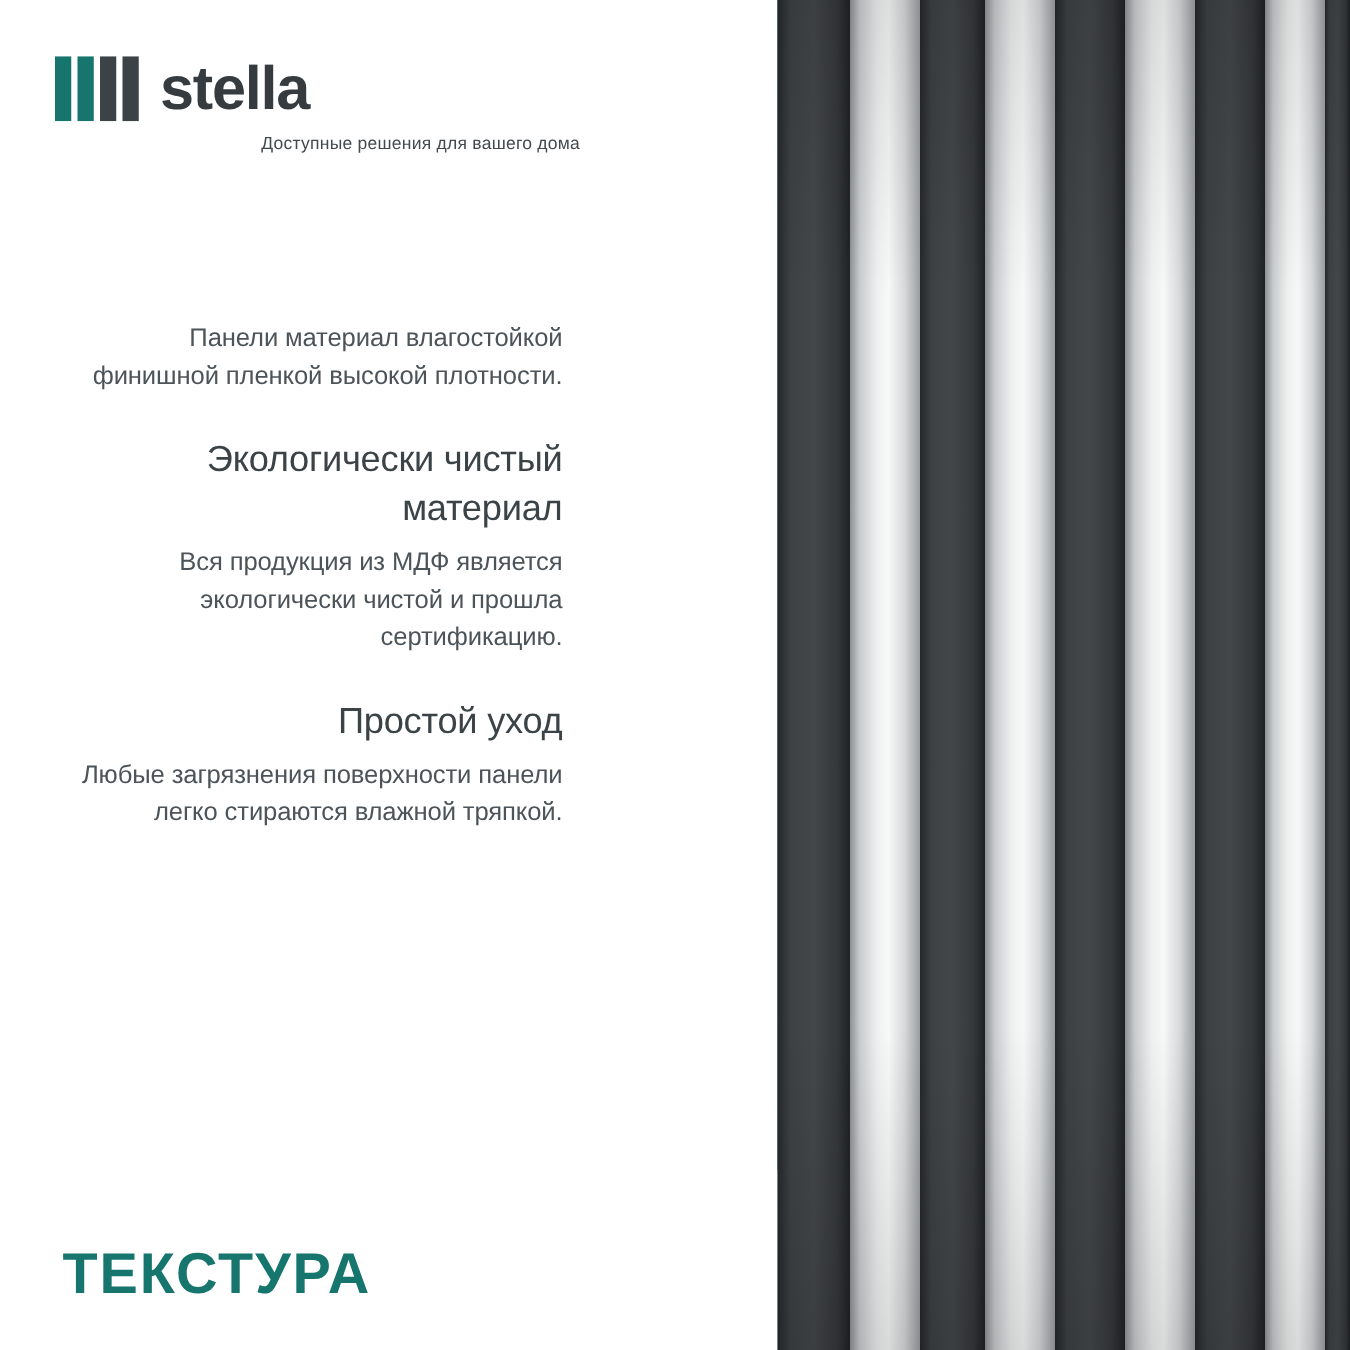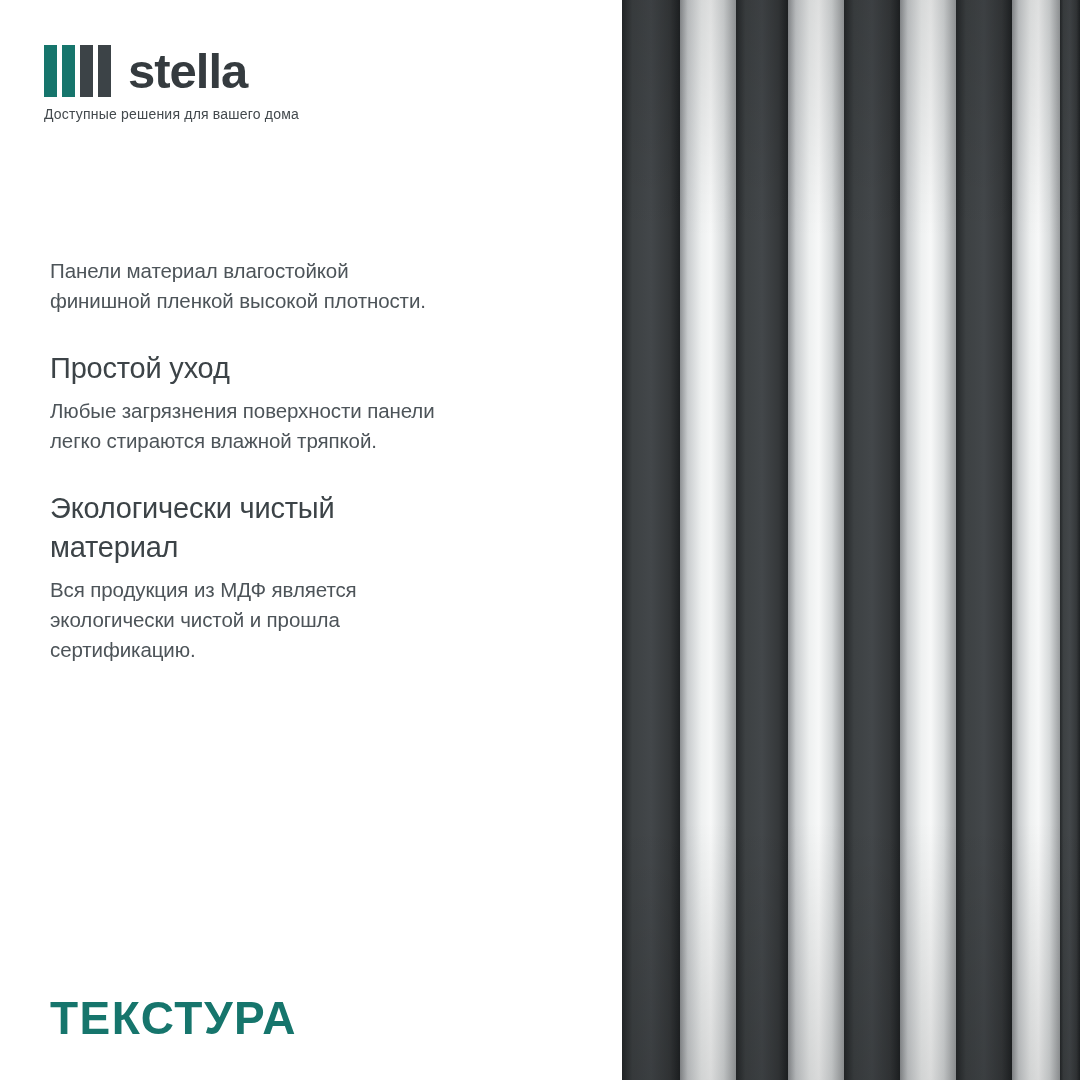--- a/index.html
+++ b/index.html
@@ -11,20 +11,21 @@
     height: 1080px;
     overflow: hidden;
     font-family: "Liberation Sans", sans-serif;
     background: #ffffff;
   }
   .page {
     position: relative;
     width: 1080px;
     height: 936px;
     background: #0f766e;
+    text-align: right;
   }
 
   
   .left-col {
     position: absolute;
     left: 0;
     top: 0;
     width: 622px;
     height: 1080px;
     background: #ffffff;
@@ -152,27 +153,27 @@
       <div class="logo-tagline">Доступные решения для вашего дома</div>
     </div>
 
     <div class="features">
 
       <div class="feature">
         <p class="feature-text">Панели материал влагостойкой финишной пленкой высокой плотности.</p>
       </div>
 
       <div class="feature">
-        <h2 class="feature-title">Простой уход</h2>
-        <p class="feature-text">Любые загрязнения поверхности панели легко стираются влажной тряпкой.</p>
+        <h2 class="feature-title">Экологически чистый материал</h2>
+        <p class="feature-text">Вся продукция из МДФ является экологически чистой и прошла сертификацию.</p>
       </div>
 
       <div class="feature">
-        <h2 class="feature-title">Экологически чистый материал</h2>
-        <p class="feature-text">Вся продукция из МДФ является экологически чистой и прошла сертификацию.</p>
+        <h2 class="feature-title">Простой уход</h2>
+        <p class="feature-text">Любые загрязнения поверхности панели легко стираются влажной тряпкой.</p>
       </div>
 
     </div>
 
     <div class="bottom-title">ТЕКСТУРА</div>
   </div>
 
   <div class="photo">
     <div class="slat dark" style="left:0px;   width:58px;"></div>
     <div class="slat light" style="left:58px;  width:56px;"></div>

